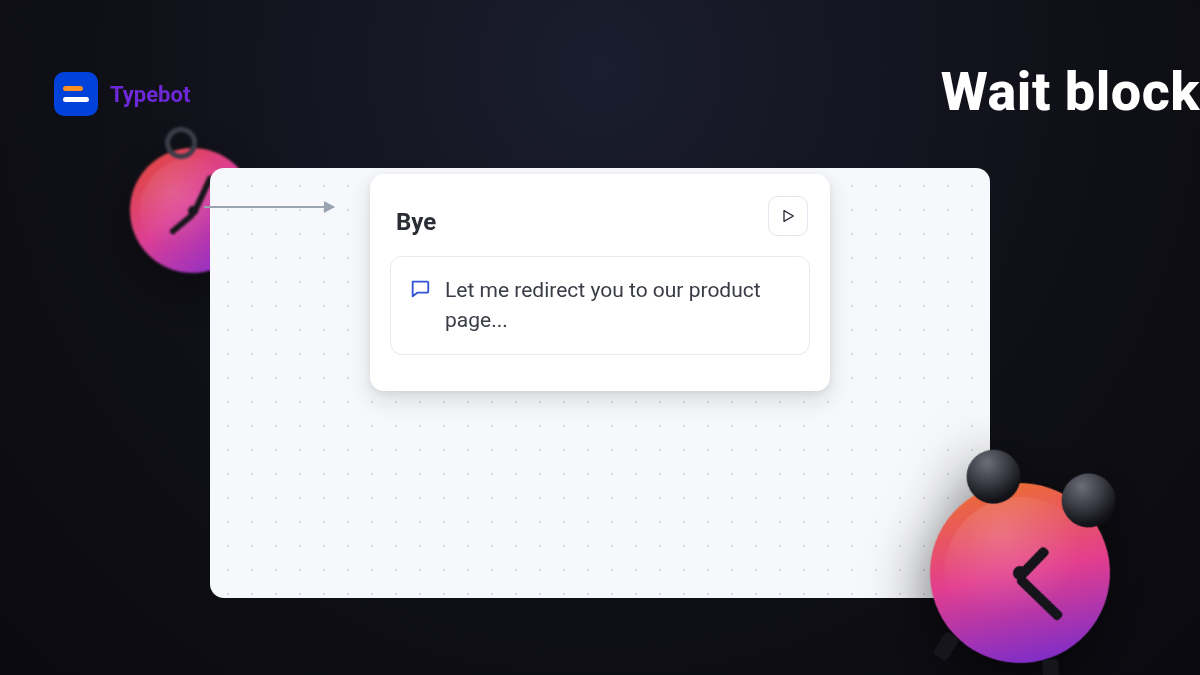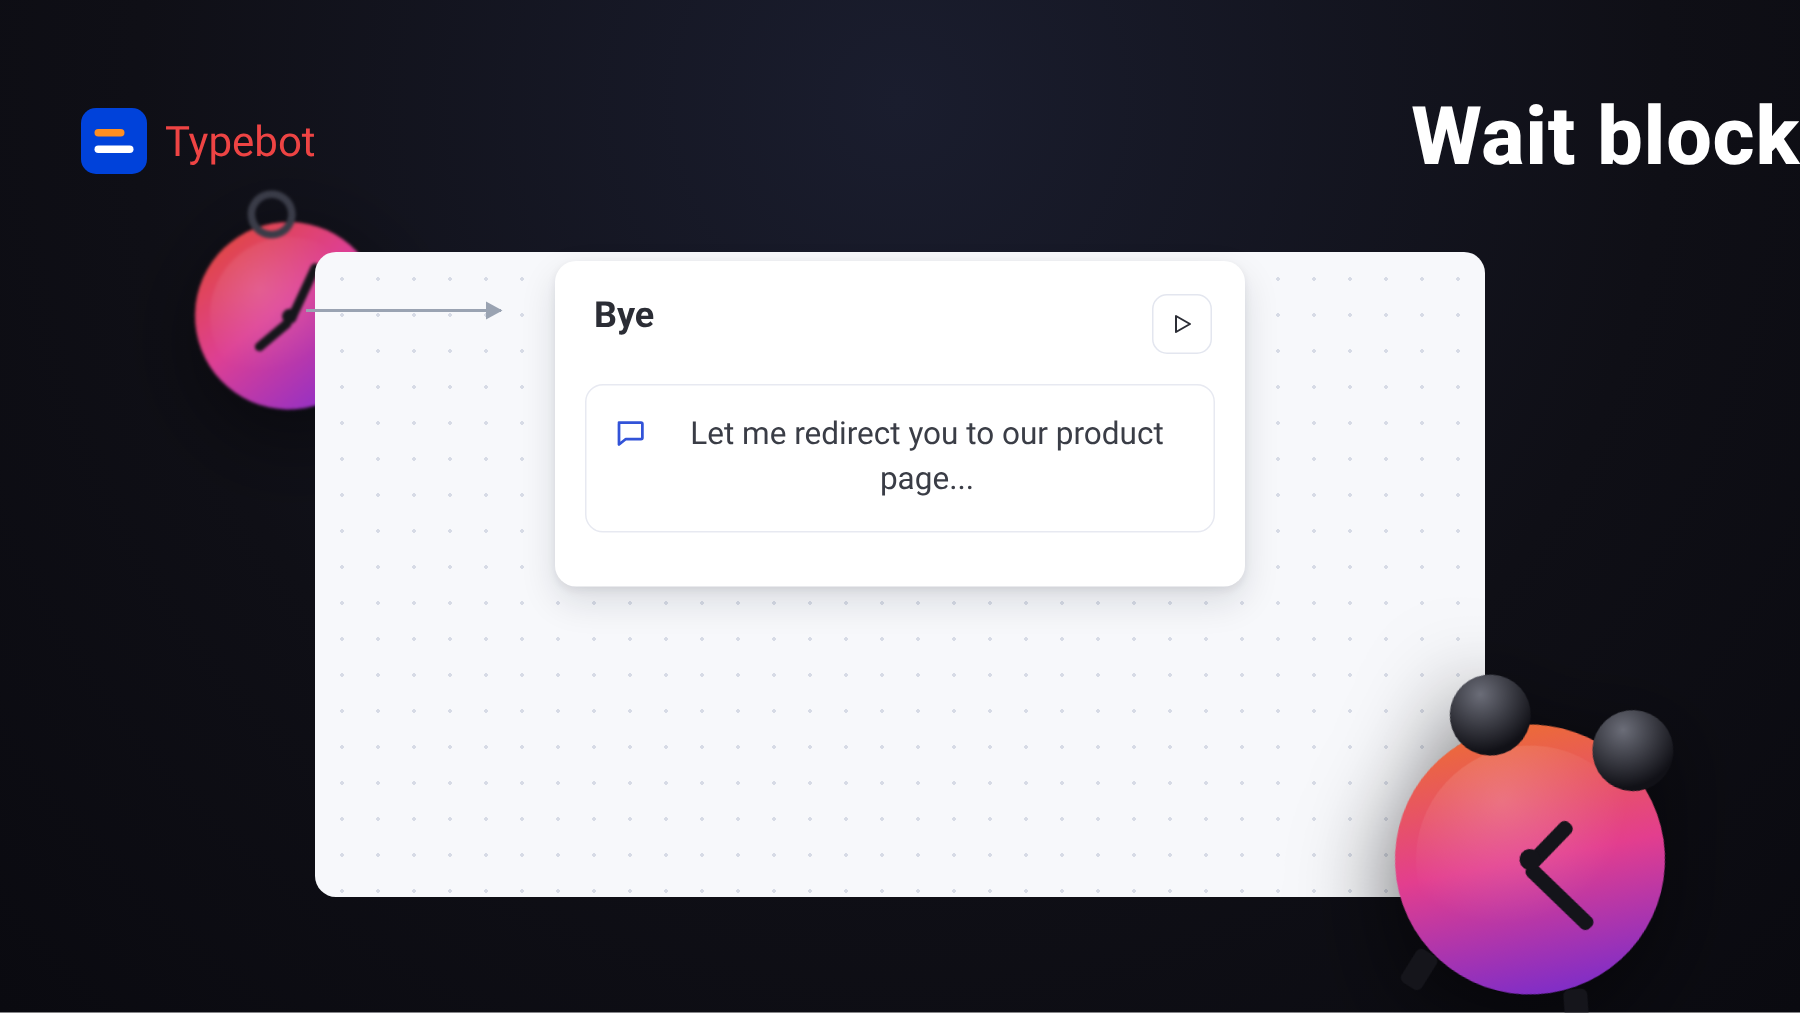--- a/index.html
+++ b/index.html
@@ -32,23 +32,23 @@
     padding: 10px 9px;
     gap: 6px;
   }
   .brand-logo .bar1 {
     width: 20px; height: 5px; background: #ff8e20; border-radius: 3px;
   }
   .brand-logo .bar2 {
     width: 26px; height: 5px; background: #ffffff; border-radius: 3px;
   }
   .brand-name {
-    color: #ef4444;
-    font-size: 28px;
-    font-weight: 400;
+    color: #6d28d9;
+    font-size: 22px;
+    font-weight: 700;
   }
 
   
   .page-title {
     position: absolute;
     top: 60px;
     left: 0; right: 0;
     text-align: right;
     color: #ffffff;
     font-size: 54px;
@@ -96,21 +96,21 @@
     top: 6px;
     left: 160px;
     width: 460px;
     background: #ffffff;
     border-radius: 14px;
     box-shadow: 0 10px 24px rgba(20, 24, 40, 0.12), 0 2px 6px rgba(20,24,40,0.08);
     padding: 18px 20px 22px 20px;
   }
   .block-header {
     display: flex;
-    align-items: flex-start;
+    align-items: flex-end;
     justify-content: space-between;
     margin-bottom: 20px;
     padding: 4px 2px 0 6px;
   }
   .block-title {
     font-size: 24px;
     font-weight: 700;
     color: #2b2d35;
   }
   .play-btn {
@@ -128,21 +128,20 @@
   .step {
     border: 1.5px solid #e7e9f1;
     border-radius: 12px;
     padding: 18px 18px;
     margin-bottom: 14px;
     display: flex;
     align-items: flex-start;
     gap: 14px;
     background: #fff;
     position: relative;
-    text-align: center;
   }
   .step .icon { flex: 0 0 22px; margin-top: 3px; }
   .step .label {
     font-size: 21px;
     color: #3a3d46;
     line-height: 1.45;
     font-weight: 400;
   }
   .step.last { margin-bottom: 0; }
 

